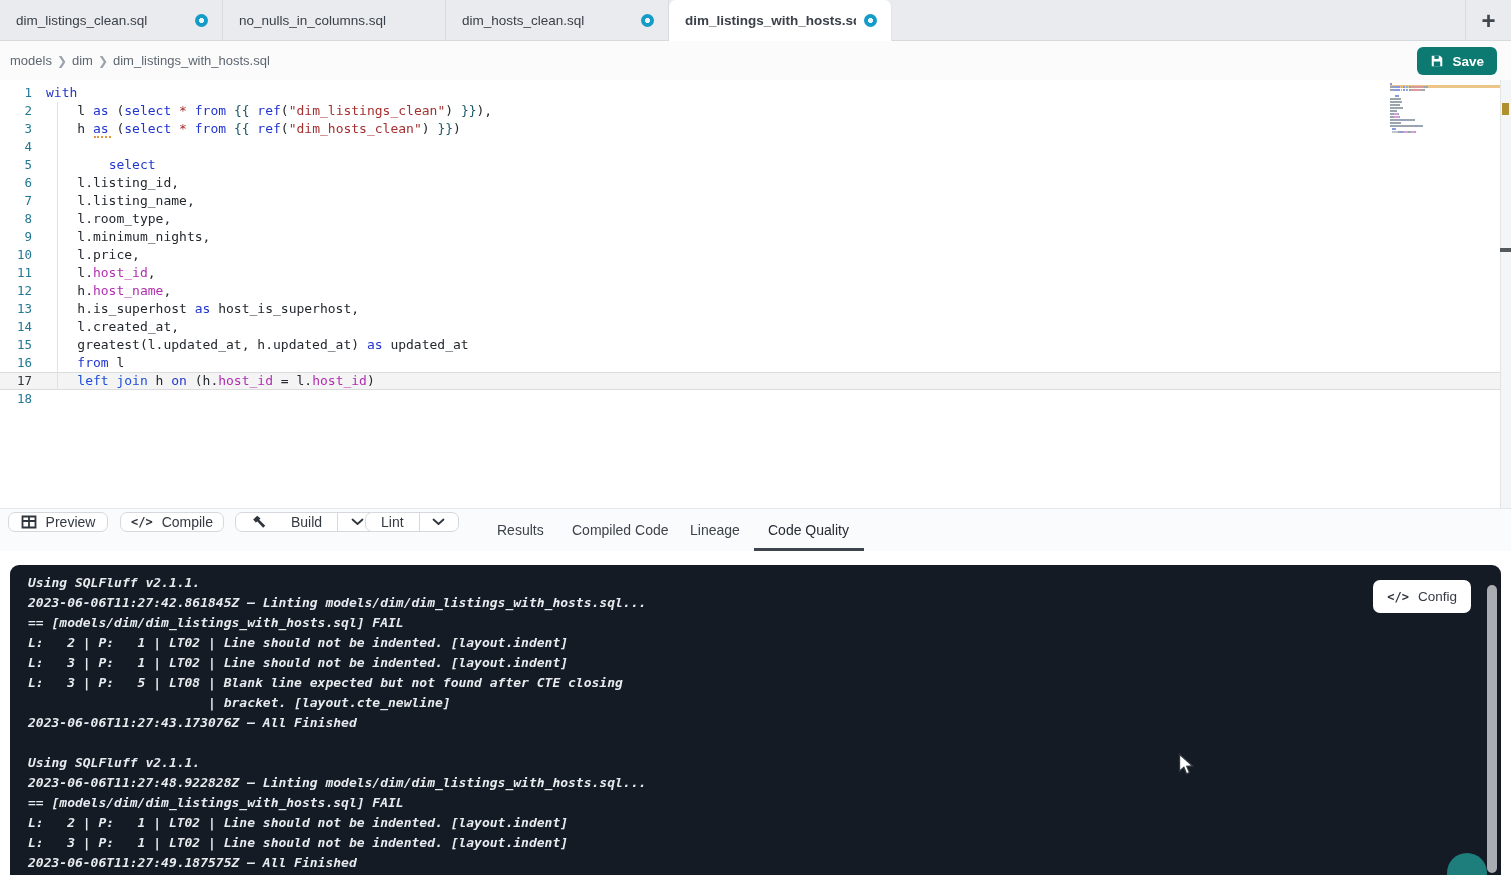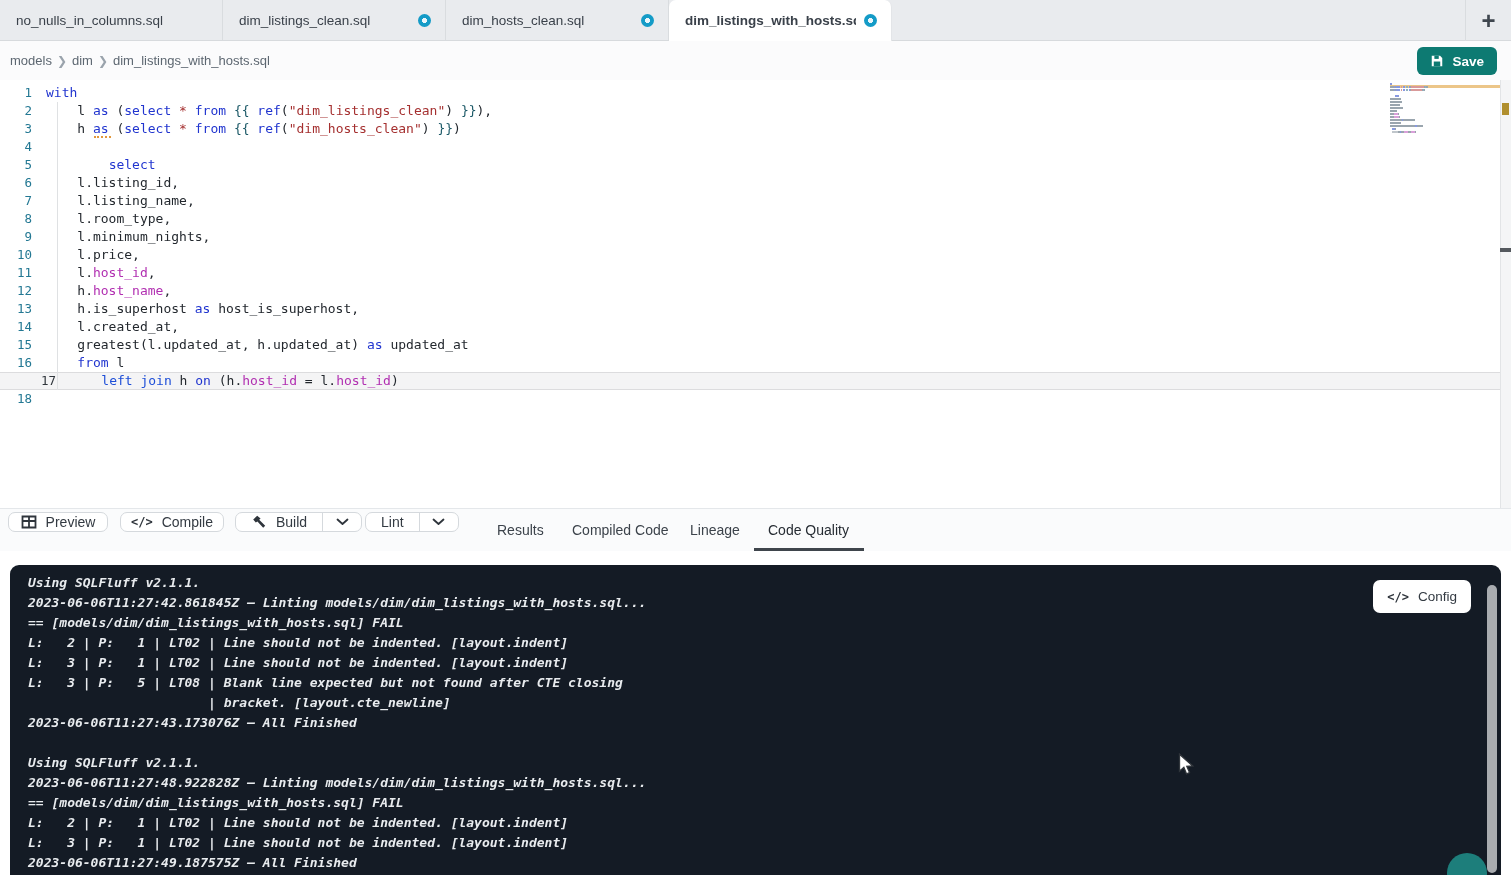--- a/index.html
+++ b/index.html
@@ -32,21 +32,21 @@
             font-weight:600;cursor:pointer;}
 
   
   .editor{position:absolute;top:80px;left:0;right:0;height:428px;background:#fff;
           font-family:"DejaVu Sans Mono",monospace;font-size:13px;}
   .code-lines{padding-top:4px;}
   .code-line{display:flex;height:18px;line-height:18px;}
   .code-line.active{background:#f4f4f5;box-shadow:inset 0 1px 0 #dcdcde,inset 0 -1px 0 #dcdcde;}
   .gutter-num{width:46px;flex:none;text-align:right;padding-right:14px;box-sizing:border-box;
               color:#237893;font-size:12.5px;}
-  .code-line.active .gutter-num{color:#30363c;margin-left:24px;}
+  .code-line.active .gutter-num{color:#30363c;}
   .code-text{white-space:pre;color:#23282e;}
   .c-pl{color:#23282e}.c-kw{color:#2135cf}.c-st{color:#a53030}.c-sr{color:#a53030}
   .c-jj{color:#1a5866}.c-mg{color:#b12fb1}.c-gr{color:#1d4ed8}
   .indent-guide{position:absolute;left:57px;top:22px;width:1px;height:288px;background:#dfe1e3;}
   .squiggly{position:absolute;left:94px;top:52px;width:17px;height:4px;
             border-bottom:2px dotted #e2973b;}
   
   .minimap{position:absolute;left:1390px;top:3px;width:72px;overflow:hidden;}
   .mm-line{height:2px;margin-bottom:1px;display:flex;overflow:hidden;}
   .mm-seg{height:2px;flex:none;}
@@ -57,21 +57,21 @@
   .ruler-warn{position:absolute;left:1502px;top:23px;width:7px;height:12px;background:#b08f2e;}
   .ruler-cursor{position:absolute;left:1500px;top:168px;width:11px;height:4px;background:#54595e;}
 
   
   .toolbar{position:absolute;top:508px;left:0;right:0;height:42px;background:#fafbfc;
            border-top:1px solid #e4e7ea;box-sizing:content-box;}
   .btn,.btn-group{position:absolute;top:3px;height:20px;background:#fff;border:1px solid #d5d9dd;
            border-radius:7px;box-sizing:border-box;color:#333a42;font-size:14px;}
   .btn{display:flex;align-items:center;justify-content:center;gap:9px;cursor:pointer;}
   .btn-group{display:flex;align-items:stretch;}
-  .btn-main{display:flex;align-items:center;gap:9px;padding:0 15px;cursor:pointer;}
+  .btn-main{display:flex;align-items:center;gap:24px;padding:0 15px;cursor:pointer;}
   .btn-caret{width:38px;border-left:1px solid #d5d9dd;display:flex;align-items:center;
              justify-content:center;cursor:pointer;}
   #btn-preview{left:8px;width:100px;}
   #btn-compile{left:120px;width:104px;}
   #grp-build{left:235px;}
   #grp-lint{left:365px;}
   .icon-code{font-family:"DejaVu Sans Mono",monospace;font-weight:700;font-size:12px;color:#2f353c;}
   .rtab{position:absolute;top:0;height:42px;display:flex;align-items:center;font-size:14px;
         color:#3c434b;cursor:pointer;}
   .rtab.active{color:#262c33;}
@@ -93,25 +93,25 @@
   .mouse-cursor{position:absolute;left:1178px;top:753px;z-index:10;pointer-events:none;}
 </style>
 </head>
 <body>
 
 <div class="screen">
 
   <div class="tabbar">
     <div id="tabs" style="display:flex;">
         <div class="tab">
-          <span class="tab-label">no_nulls_in_columns.sql</span>
-        </div>
-        <div class="tab">
           <span class="tab-label">dim_listings_clean.sql</span>
           <span class="mod-dot"></span>
+        </div>
+        <div class="tab">
+          <span class="tab-label">no_nulls_in_columns.sql</span>
         </div>
         <div class="tab">
           <span class="tab-label">dim_hosts_clean.sql</span>
           <span class="mod-dot"></span>
         </div>
         <div class="tab active">
           <span class="tab-label">dim_listings_with_hosts.sql</span>
           <span class="mod-dot"></span>
         </div>
       </div>

